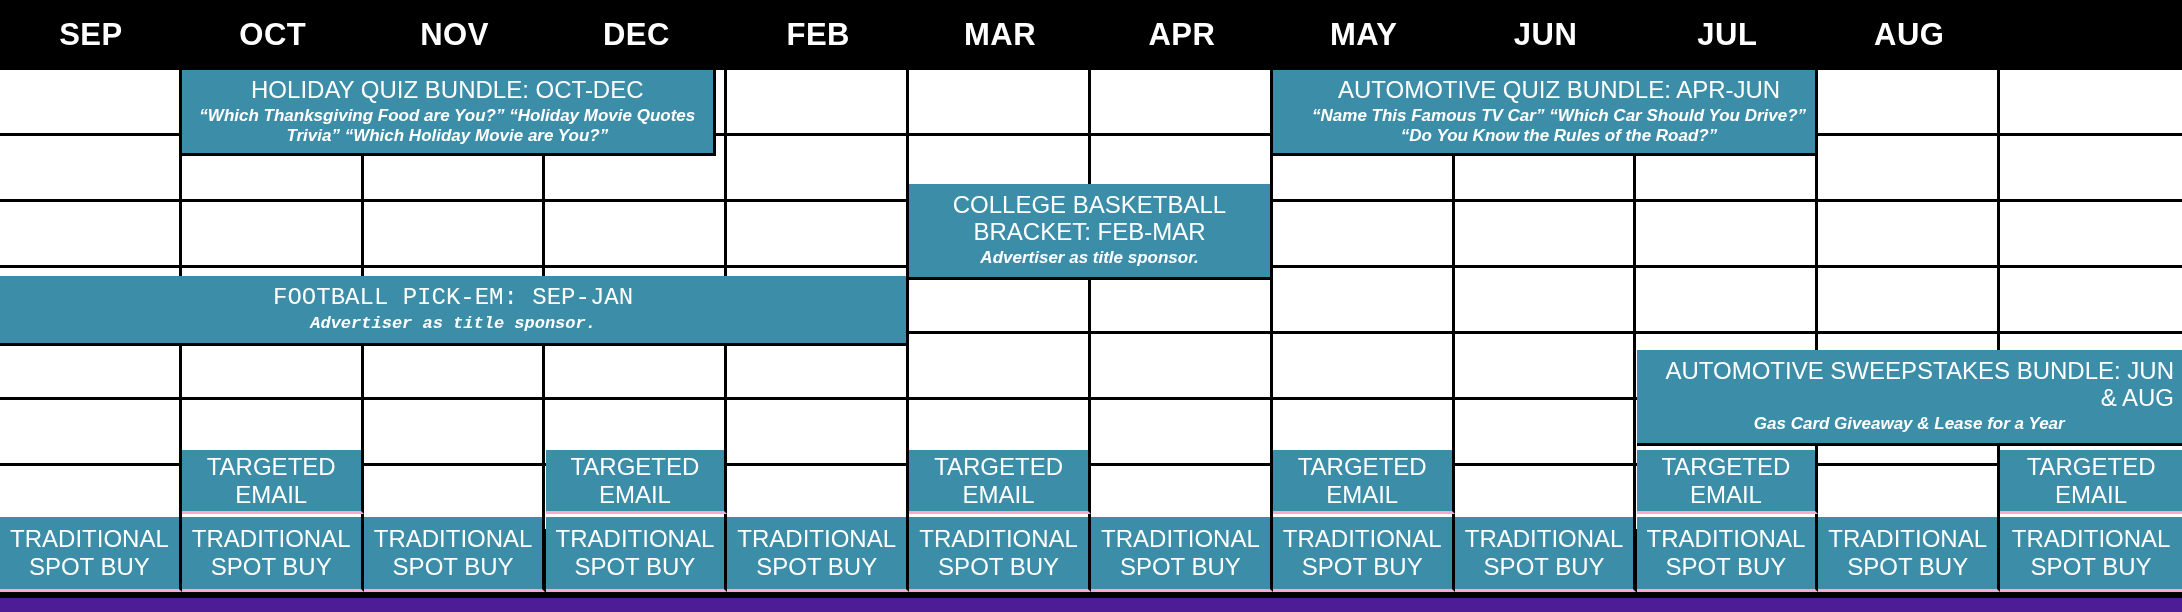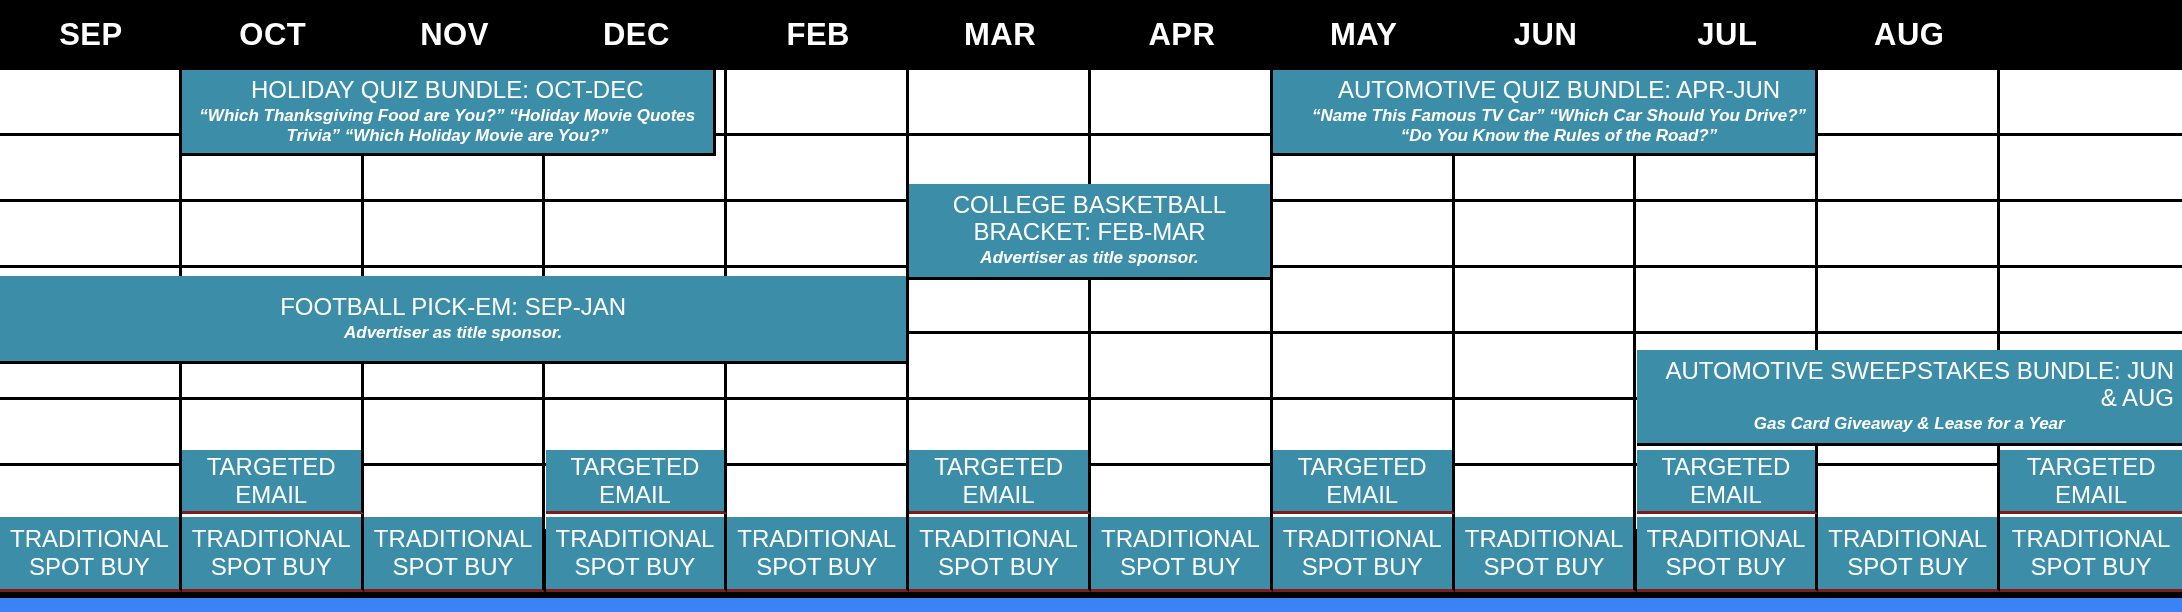--- a/index.html
+++ b/index.html
@@ -10,21 +10,21 @@
   body {
     width: 2182px;
     height: 612px;
     font-family: "Liberation Sans", sans-serif;
     overflow: hidden;
   }
   .calendar {
     position: relative;
     width: 2182px;
     height: 612px;
-    background: #3b82f6;
+    background: #4c1d95;
   }
   
   .header-row {
     position: absolute;
     left: 0;
     top: 0;
     width: 2182px;
     height: 70px;
     display: grid;
     grid-template-columns: repeat(12, 1fr);
@@ -94,21 +94,21 @@
     background: #3C8DA8;
     box-sizing: border-box;
     display: flex;
     align-items: center;
     justify-content: center;
     color: #ffffff;
     text-align: center;
     font-size: 24px;
     line-height: 1.16;
     border-right: 3px solid #000000;
-    border-bottom: 3px solid #7f1d1d;
+    border-bottom: 3px solid #f9a8d4;
   }
   .small-block.last-col { border-right: none; }
 </style>
 </head>
 <body>
 
 <div class="calendar">
 
   <div class="header-row">
     <div class="month-cell">SEP</div>
@@ -239,21 +239,21 @@
   <div class="block" style="left:1272.8px; top:70px; width:545.5px; height:86px;padding-left:38px;">
     <div class="block-title">AUTOMOTIVE QUIZ BUNDLE: APR-JUN</div>
     <div class="block-sub">“Name This Famous TV Car” “Which Car Should You Drive?” “Do You Know the Rules of the Road?”</div>
   </div>
 
   <div class="block" style="left:909.2px; top:176px; width:363.6px; height:96px;margin-top:8px;">
     <div class="block-title">COLLEGE BASKETBALL BRACKET: FEB-MAR</div>
     <div class="block-sub">Advertiser as title sponsor.</div>
   </div>
 
-  <div class="block edge-left" style="left:0px; top:276px; width:909.2px; height:88px;">
+  <div class="block edge-left" style="left:0px; top:276px; width:909.2px; height:70px;font-family:Liberation Mono, monospace;">
     <div class="block-title">FOOTBALL PICK-EM: SEP-JAN</div>
     <div class="block-sub">Advertiser as title sponsor.</div>
   </div>
 
   <div class="block" style="left:1636.5px; top:350px; width:545.5px; height:96px; border-right:none;text-align:right;">
     <div class="block-title">AUTOMOTIVE SWEEPSTAKES BUNDLE: JUN &amp; AUG</div>
     <div class="block-sub">Gas Card Giveaway &amp; Lease for a Year</div>
   </div>
 
   <div class="small-block" style="left:181.8px; top:450px; width:181.8px; height:64px;">TARGETED EMAIL</div>

